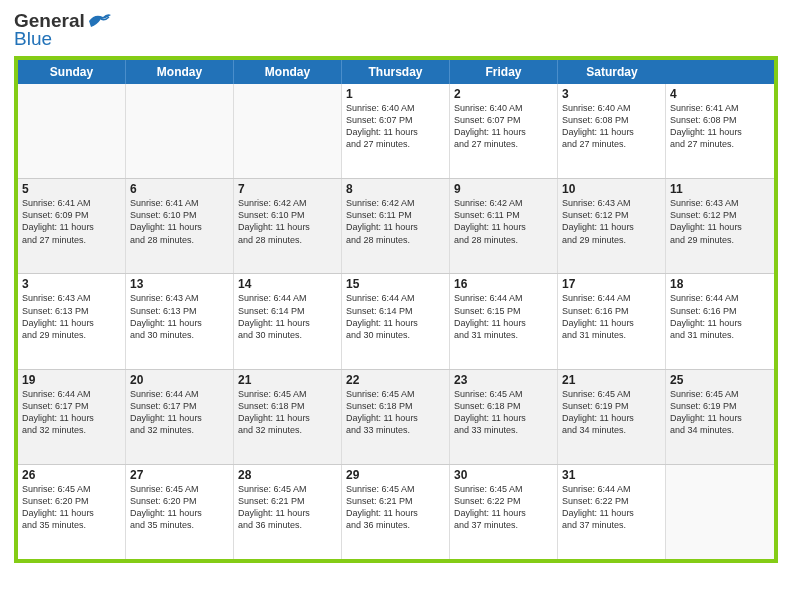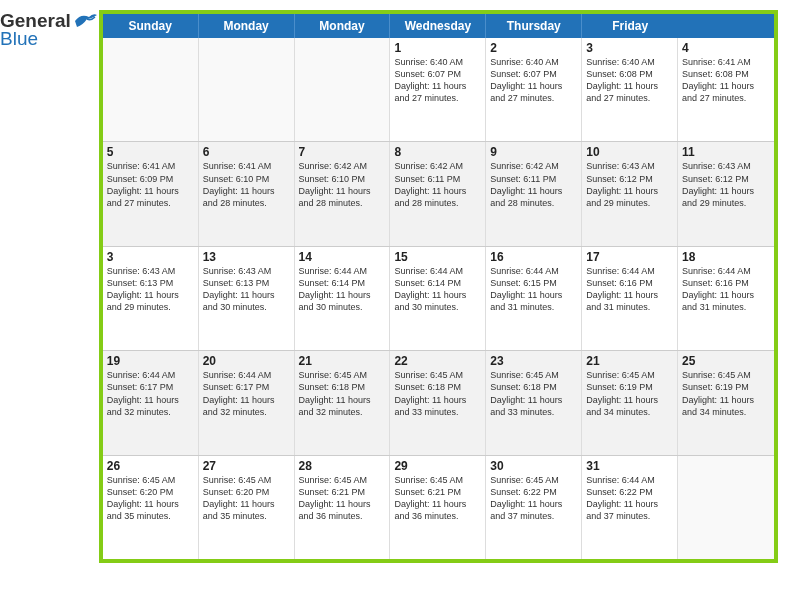--- a/index.html
+++ b/index.html
@@ -6,23 +6,23 @@
     body {
       font-family: Arial, sans-serif;
       background: #fff;
       width: 792px;
       height: 612px;
       overflow: hidden;
     }
     .page {
       width: 792px;
       height: 573px;
-      padding: 10px 14px 10px 0;
-      display: flex;
-      flex-direction: row;
+      padding: 10px 14px 10px 14px;
+      display: flex;
+      flex-direction: column;
     }
     .header {
       display: flex;
       justify-content: space-between;
       align-items: flex-start;
       margin-bottom: 6px;
     }
     .logo {
       display: flex;
       align-items: flex-end;
@@ -121,23 +121,23 @@
       <h1></h1>
       <h2></h2>
     </div>
   </div>
 
   <div class="calendar">
     <div class="cal-header">
     <div class="cal-header-cell">Sunday</div>
         <div class="cal-header-cell">Monday</div>
         <div class="cal-header-cell">Monday</div>
-        <div class="cal-header-cell">Wednesday</div>
         <div class="cal-header-cell">Thursday</div>
         <div class="cal-header-cell">Friday</div>
+        <div class="cal-header-cell">Saturday</div>
       </div>
     <div class="cal-body">
     <div class="cal-row">
           <div class="cal-cell empty"></div>
           <div class="cal-cell empty"></div>
           <div class="cal-cell empty"></div>
           <div class="cal-cell">
             <span class="day-num">1</span>
             <div class="cell-text" style="white-space: pre-line;">Sunrise: 6:40 AM
 Sunset: 6:07 PM

